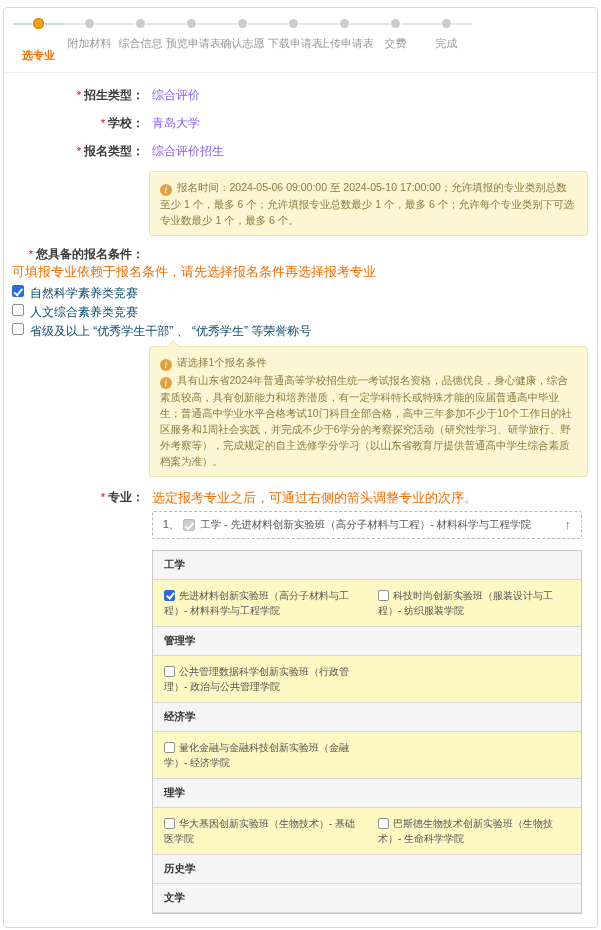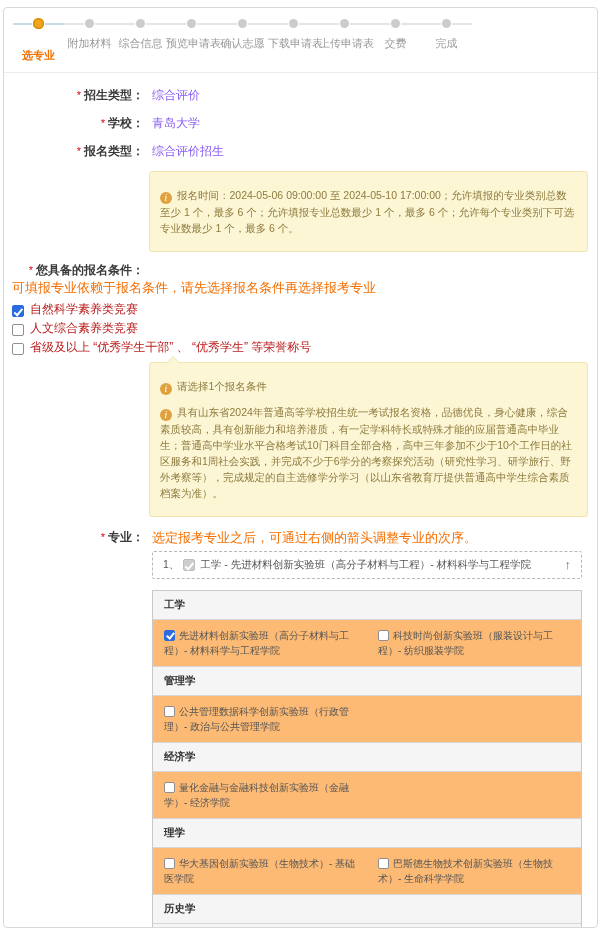--- a/index.html
+++ b/index.html
@@ -38,42 +38,42 @@
   
   .notice { margin:0 9px 10px 145px; background:#fdf6d5; border:1px solid #f1e4ae;
     border-radius:3px; padding:6px 10px; font-size:10.5px; line-height:16px; color:#8d7b3e; position:relative; }
   .notice.pointer::before { content:''; position:absolute; top:-7px; left:16px;
     border-left:7px solid transparent; border-right:7px solid transparent; border-bottom:7px solid #f1e4ae; }
   .notice.pointer::after { content:''; position:absolute; top:-6px; left:17px;
     border-left:6px solid transparent; border-right:6px solid transparent; border-bottom:6px solid #fdf6d5; }
   .iinfo { display:inline-block; width:12px; height:12px; border-radius:50%; background:#dfa23e;
     color:#fff; font-size:9px; line-height:12px; text-align:center; font-style:italic;
     font-family:"DejaVu Serif",serif; margin-right:5px; vertical-align:-2px; }
-  .nline { margin:9px 0; }
-
-  
-  .chk-item { display:flex; align-items:flex-end; margin:3px 0; font-size:12px; color:#b91c1c; line-height:16px; }
+  .nline { margin:1px 0; }
+
+  
+  .chk-item { display:flex; align-items:flex-start; margin:3px 0; font-size:12px; color:#0c4a6e; line-height:16px; }
   .cb { width:12px; height:12px; border:1px solid #8f8f8f; border-radius:2px; background:#fff;
     margin-right:6px; flex:none; position:relative; display:inline-block; }
   .cb.checked { background:#2a6ce0; border-color:#2a6ce0; }
   .cb.checked::after { content:''; position:absolute; left:3px; top:0.5px; width:3px; height:6.5px;
     border:solid #fff; border-width:0 2px 2px 0; transform:rotate(40deg); }
   .cb.disabled-checked { background:#cdcdcd; border-color:#bdbdbd; }
   .cb.disabled-checked::after { content:''; position:absolute; left:3px; top:0.5px; width:3px; height:6.5px;
     border:solid #fff; border-width:0 2px 2px 0; transform:rotate(40deg); }
 
   
   .sel-box { border:1px dashed #b8b8b8; border-radius:2px; padding:6px 10px; display:flex; align-items:center;
     font-size:10.5px; color:#555; width:430px; margin:2px 0 11px 0; background:#fff; }
   .sel-box .idx { margin-right:4px; color:#555; }
   .sel-box .arrow { margin-left:auto; color:#666; font-size:13px; line-height:12px; }
   .mtable { width:430px; border:1px solid #c9c9c9; font-size:10px; color:#555; }
   .cat-header { background:#f5f5f5; padding:7px 11px; font-size:10.5px; font-weight:bold; color:#333;
     border-bottom:1px solid #d6d6d6; }
-  .cat-items { display:flex; flex-wrap:wrap; border-bottom:1px solid #d6d6d6; background:#fdba74; }
+  .cat-items { display:flex; flex-wrap:wrap; border-bottom:1px solid #d6d6d6; background:#fef9c3; }
   .cat-block:last-child .cat-items { border-bottom:none; }
   .mitem { width:50%; padding:8px 10px 8px 11px; line-height:15px; }
   .mitem .cb { width:11px; height:11px; margin-right:4px; vertical-align:-2px; }
   .mitem .cb.checked::after { left:2.5px; top:0px; width:3px; height:6px; }
 </style>
 </head>
 <body>
 
 <div class="page">
 

